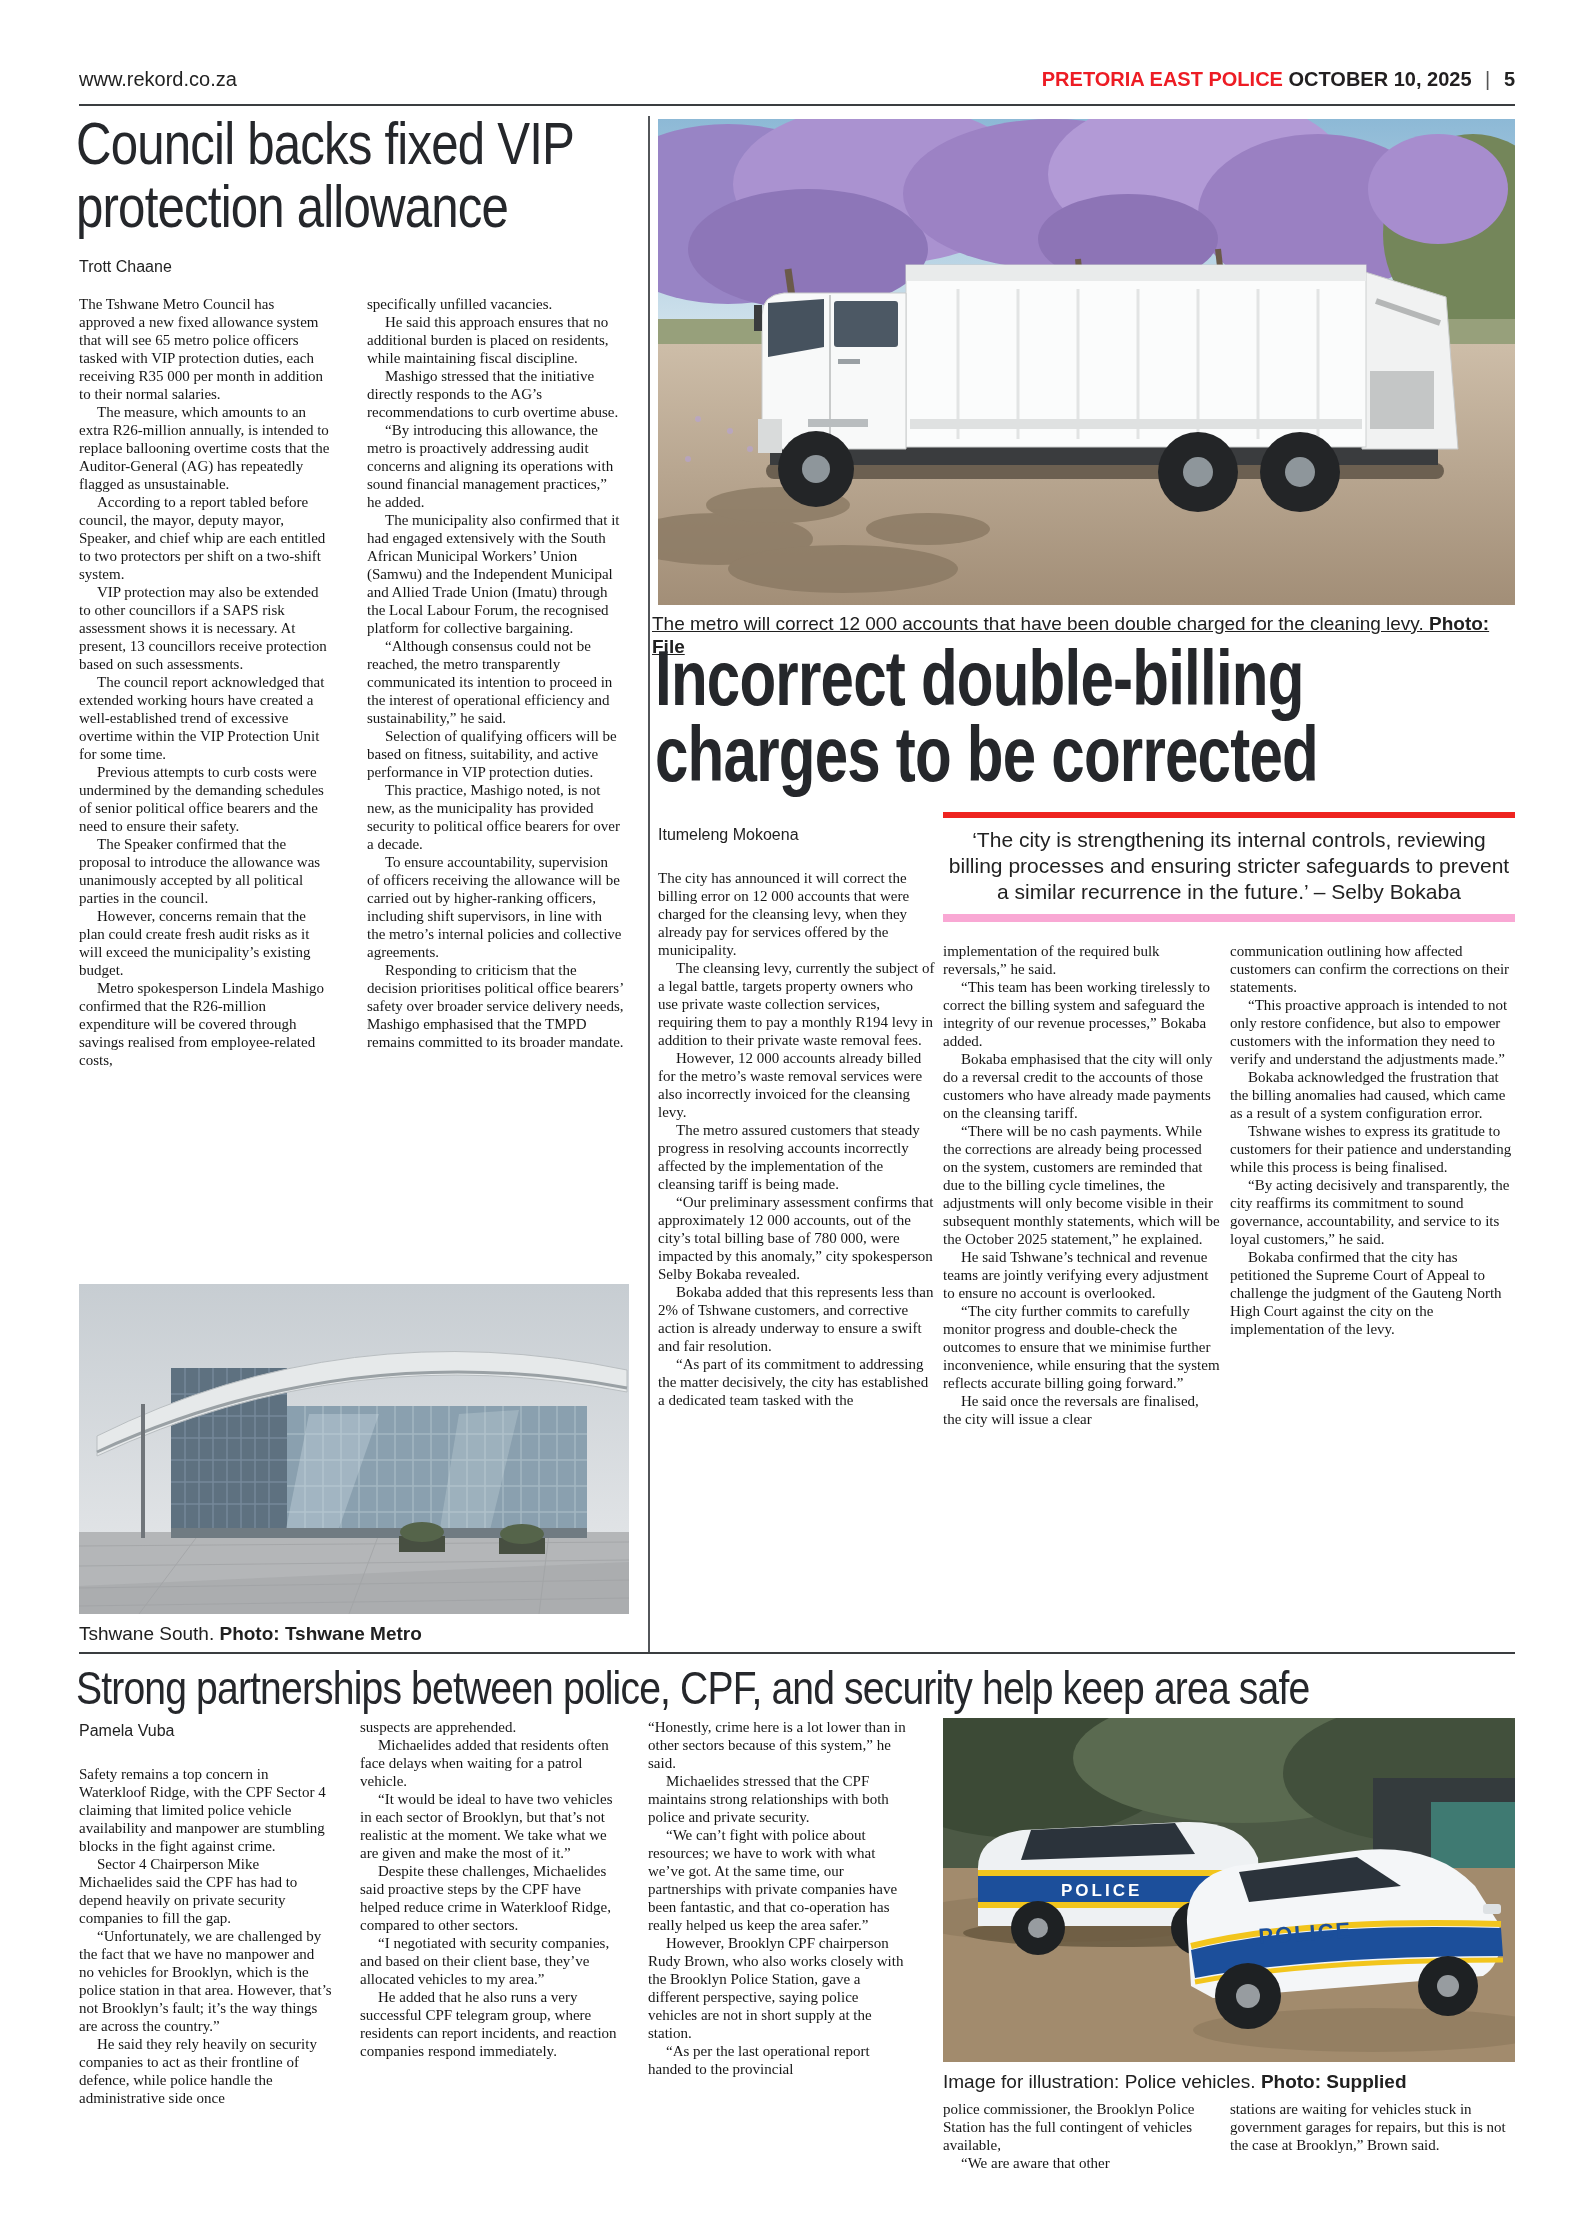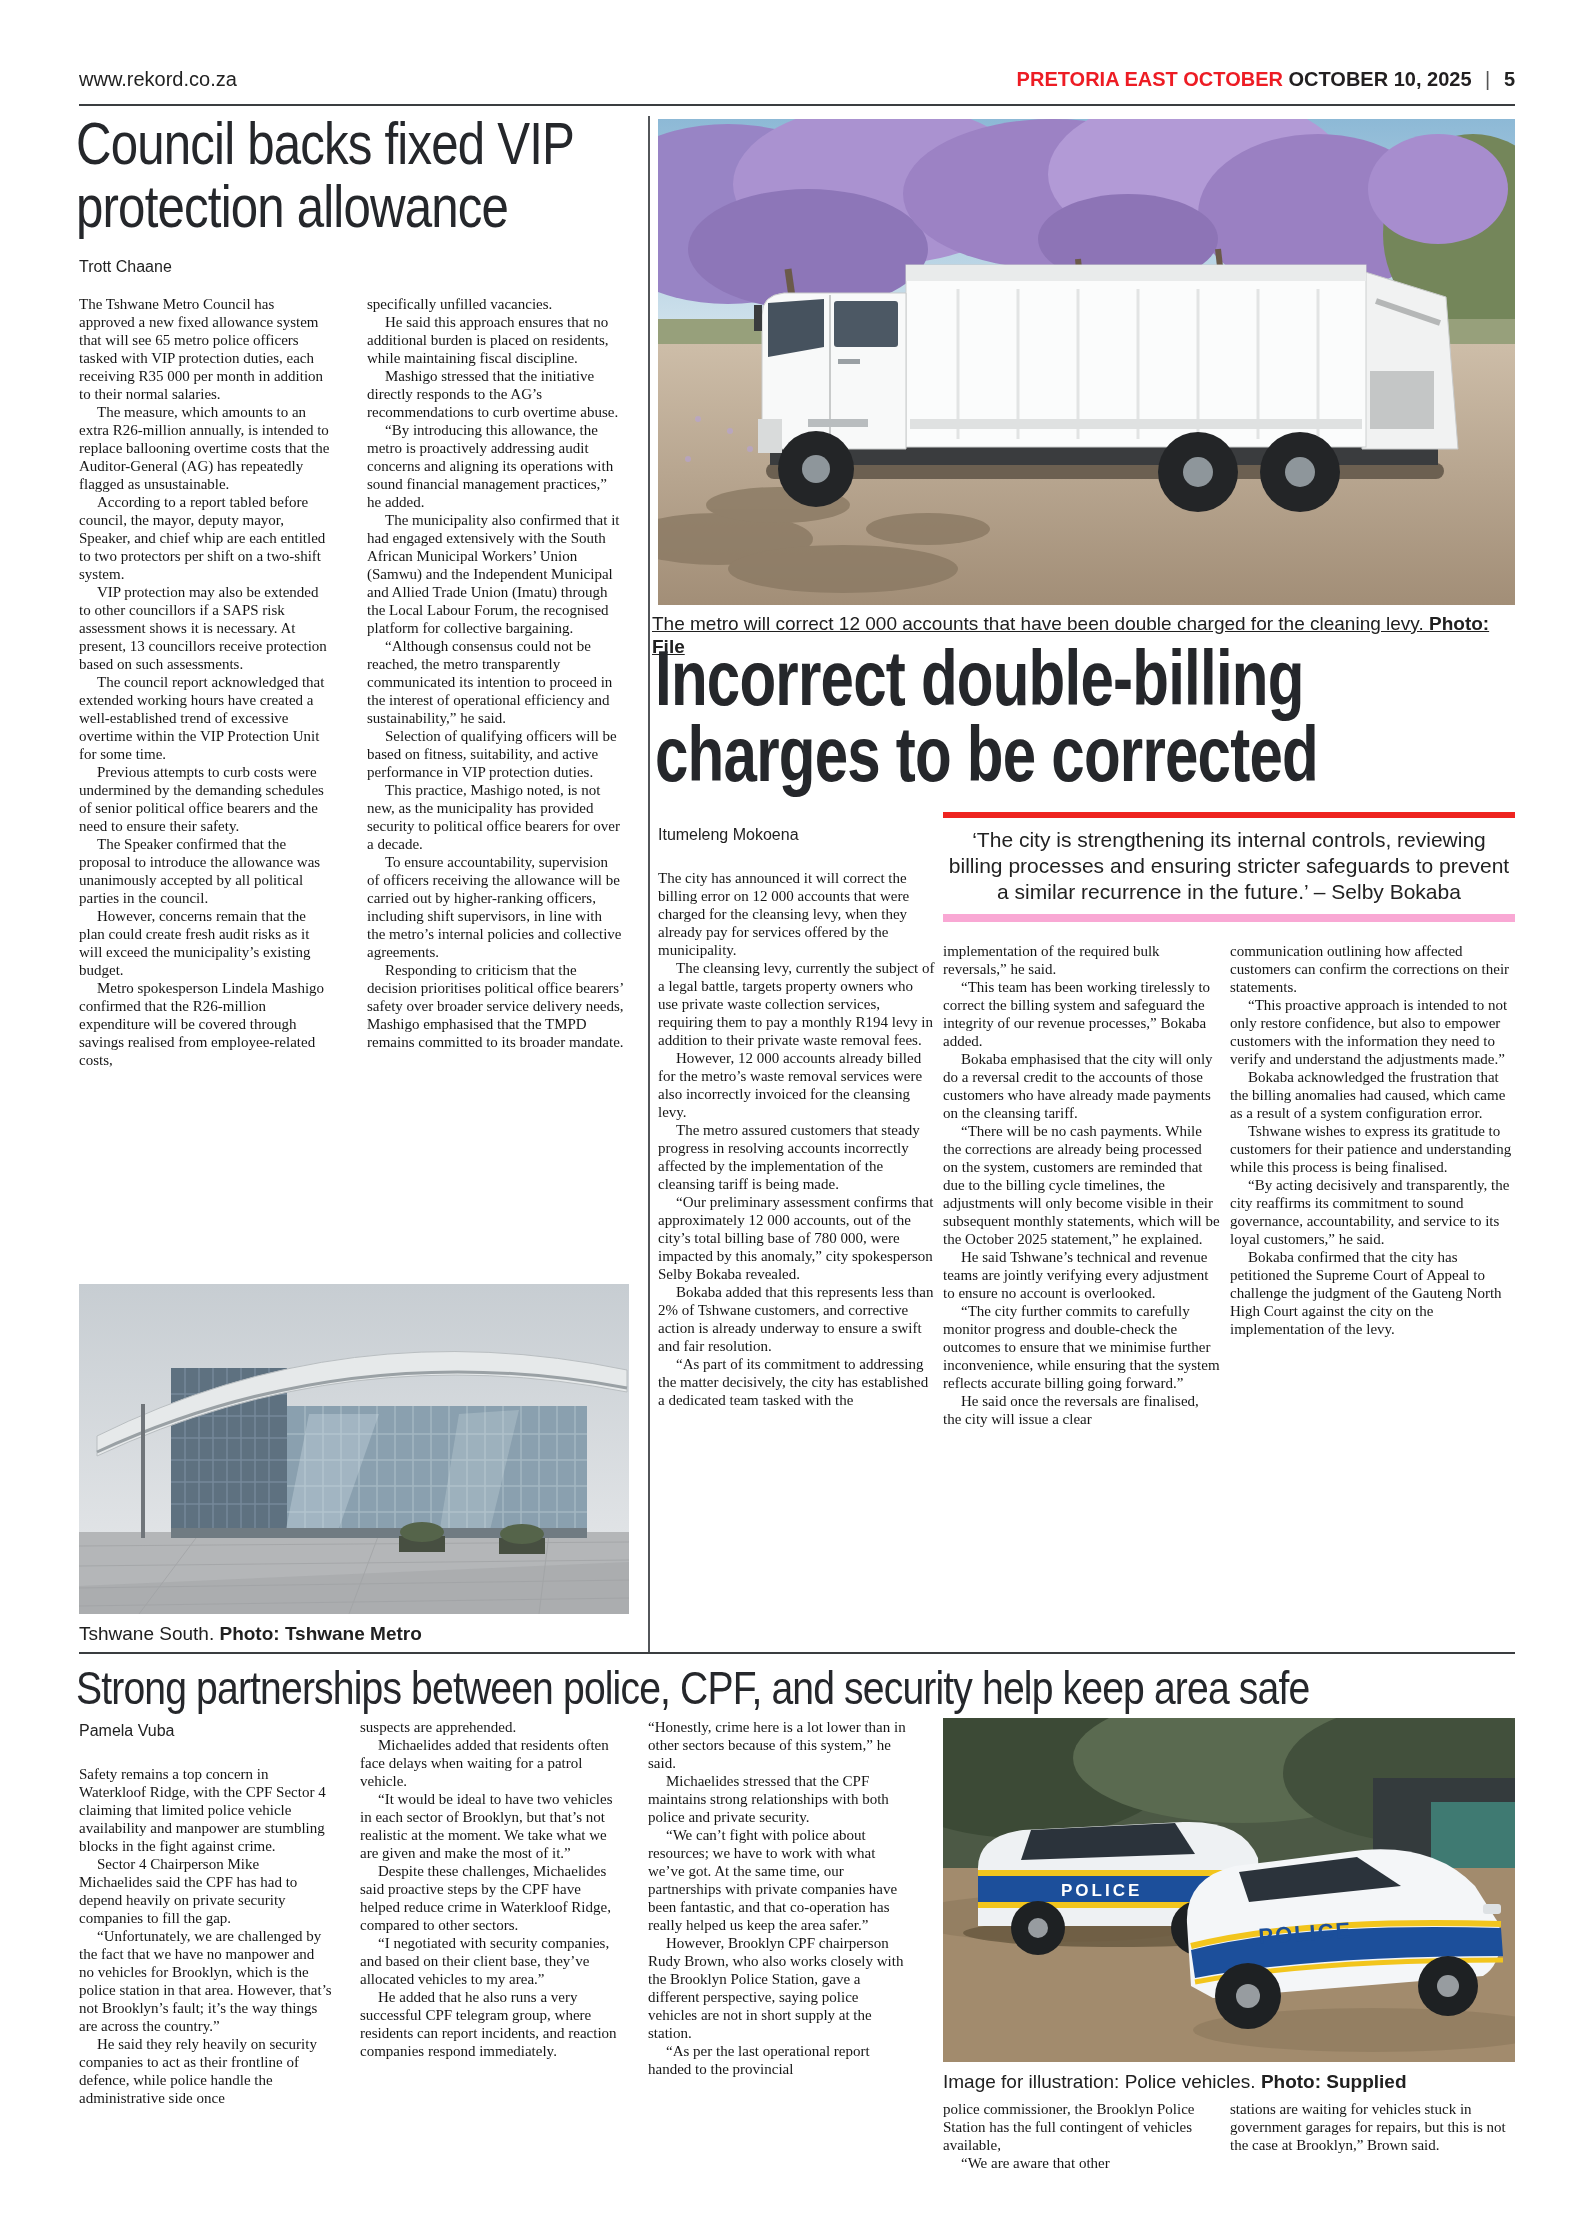--- a/index.html
+++ b/index.html
@@ -58,21 +58,21 @@
             font-size:21px;line-height:26px;text-align:center;color:#222;}
 </style>
 </head>
 <body>
 
 <div class="page">
 
   <div class="abs" id="hdr">
     <span>www.rekord.co.za</span>
     <span>
-      <span class="paper">PRETORIA EAST OCTOBER</span>
+      <span class="paper">PRETORIA EAST POLICE</span>
       <span> </span>
       <span class="hdate">OCTOBER 10, 2025</span>
       <span class="pipe">|</span>
       <span class="pgnum">5</span>
     </span>
   </div>
   <div class="abs hrule" id="hdr-rule"></div>
 
   <div class="abs" id="vdiv"></div>
 

